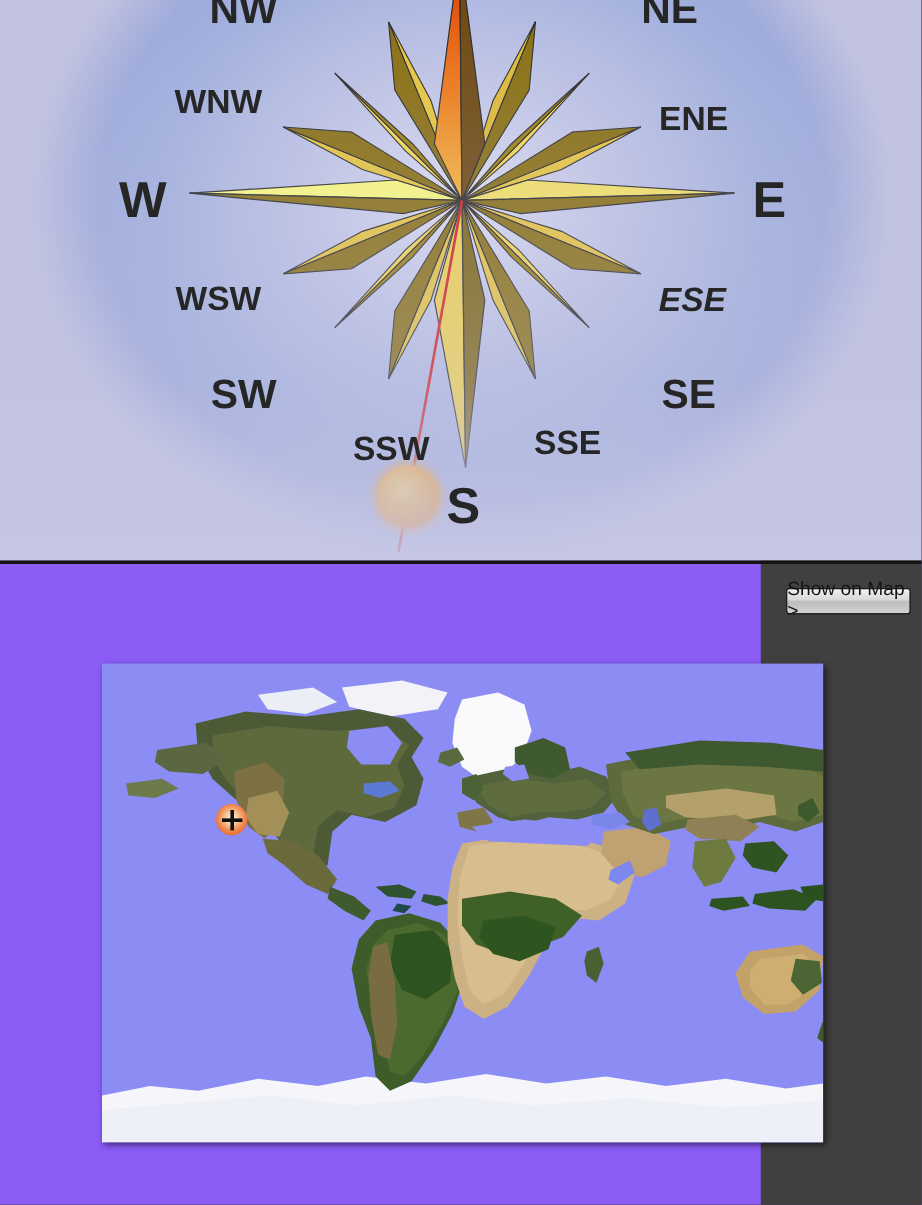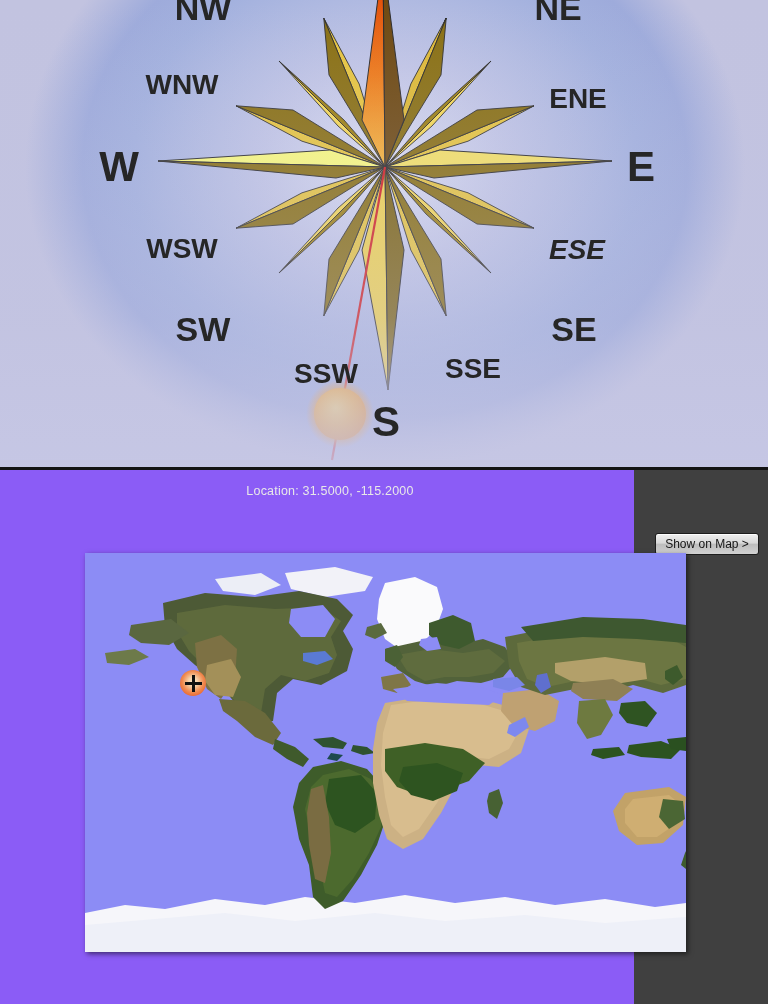--- a/index.html
+++ b/index.html
@@ -53,23 +53,23 @@
     color: #e8e8e8; font-size: 12.5px;
     letter-spacing: 0.2px;
   }
   #show-on-map-button {
     position: absolute; left: 655px; top: 490px - 470px; top: 20px;
     width: 104px; height: 22px;
     border: 1px solid #1d1d1d;
     border-radius: 3px;
     background: linear-gradient(180deg, #f0f0f0 0%, #d8d8d8 45%, #bdbdbd 52%, #d2d2d2 100%);
     box-shadow: inset 0 1px 0 rgba(255,255,255,0.85);
-    color: #151515; font-size: 12px;
+    color: #151515; font-size: 16px;
     display: flex; align-items: center; justify-content: center;
-    cursor: pointer; user-select: none; margin-top: 43px;
+    cursor: pointer; user-select: none;
   }
 
   
   #map-wrap {
     position: absolute; left: 85px; top: 553px;
     width: 601px; height: 399px;
     box-shadow: 2px 2px 5px rgba(0,0,0,0.55);
     overflow: hidden;
     background: #8c8cf5;
   }
@@ -217,21 +217,20 @@
         <div class="dir-label dir-sec" style="left: 577px; top: 250px; font-style: italic;">ESE</div>
         <div class="dir-label dir-ordinal" style="left: 203px; top: 329px; text-align: right;">SW</div>
         <div class="dir-label dir-ordinal" style="left: 574px; top: 329px;">SE</div>
         <div class="dir-label dir-sec" style="left: 290px; top: 374px; margin-left: 36px;">SSW</div>
         <div class="dir-label dir-sec" style="left: 473px; top: 369px;">SSE</div>
         <div class="dir-label dir-cardinal" style="left: 386px; top: 422px;">S</div>
       </div>
   </div>
 
   <div id="location-bar">
-    <div id="location-text">Location:  31.5000,  -115.2000</div>
     <div id="show-on-map-button">Show on Map &gt;</div>
   </div>
 
   <div id="map-wrap">
     <svg id="map-svg" width="601" height="399" viewBox="0 0 601 399">
       <rect x="0" y="0" width="601" height="399" fill="#8c8cf5"></rect>
       <g stroke="none">
 
         <path fill="#f6f6fa" d="M0,360 L40,352 80,356 130,346 180,352 220,344 270,350 320,342 370,350 420,344 470,352 520,346 570,354 601,350 601,399 0,399 Z"></path>
         <path fill="#eef0f8" d="M70,366 L140,360 210,368 290,360 360,368 440,362 520,370 601,364 601,399 0,399 0,372 Z"></path>

